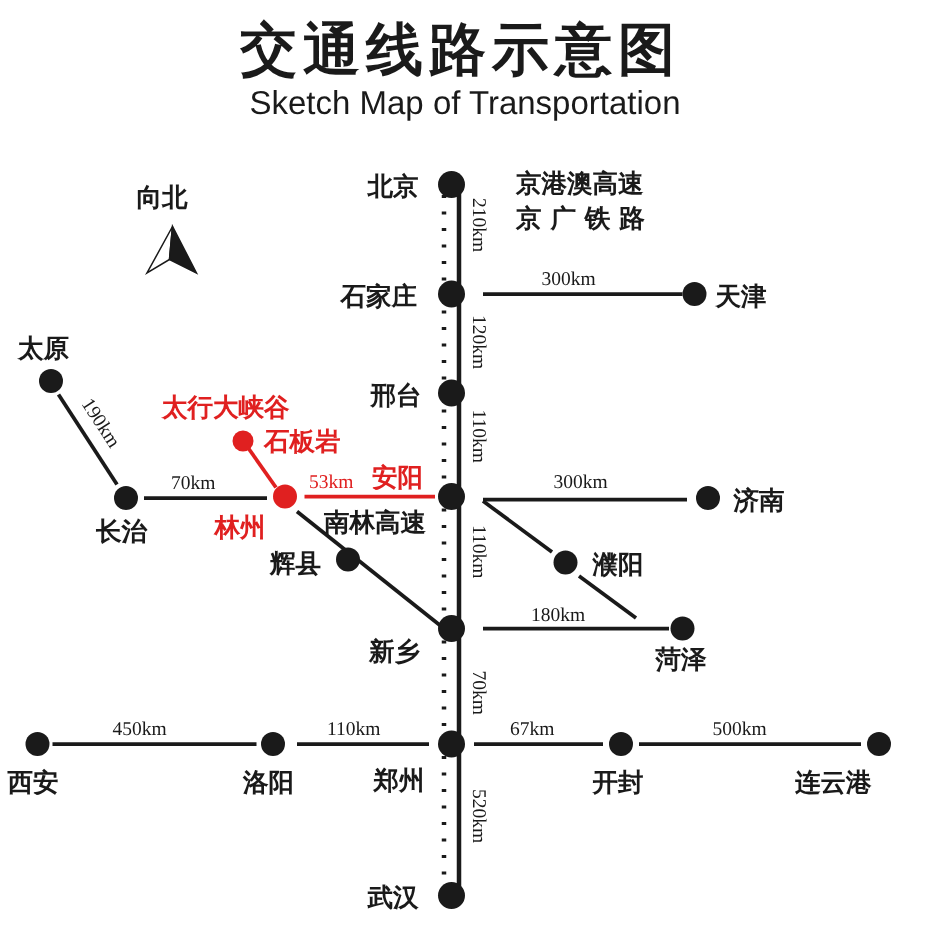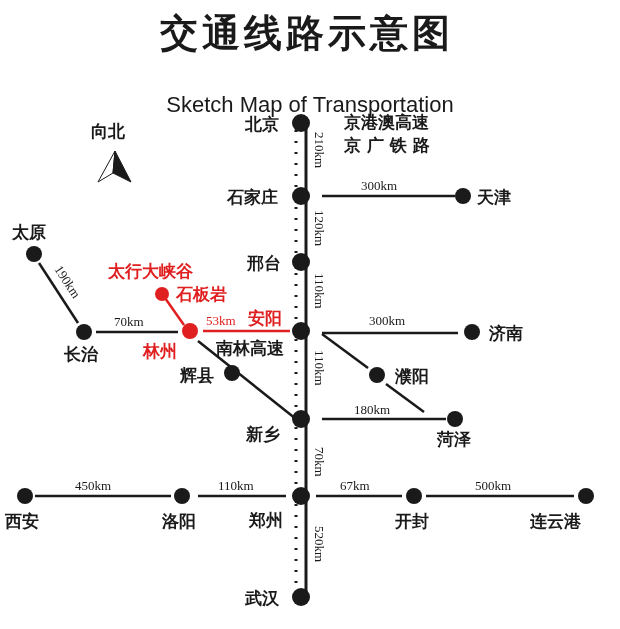--- a/index.html
+++ b/index.html
@@ -1,18 +1,18 @@
 <!DOCTYPE html>
 <html><head>
   <meta charset="utf-8">
   <style>
     html, body { margin: 0; padding: 0; background: #ffffff; }
     body { width: 620px; height: 629px; position: relative; overflow: hidden; font-family: "DejaVu Sans", sans-serif; }
     .title-cn { position: absolute; left: 3px; width: 608px; top: 8px; text-align: center; font-size: 38px; font-weight: bold; color: #1a1a1a; letter-spacing: 4px; }
-    .title-en { position: absolute; left: 0; width: 620px; top: 56px; text-align: center; font-family: "Liberation Sans", sans-serif; font-size: 22px; color: #1a1a1a; margin-top: 36px; }
+    .title-en { position: absolute; left: 0; width: 620px; top: 56px; text-align: center; font-family: "Liberation Sans", sans-serif; font-size: 22px; color: #1a1a1a; }
     svg#map { position: absolute; left: 0; top: 0; }
     .lbl { font-family: "DejaVu Sans", sans-serif; font-size: 17px; fill: #1a1a1a; font-weight: bold; }
     .lbl-red { fill: #e02020; }
     .dist { font-family: "Liberation Serif", serif; font-size: 13px; fill: #1a1a1a; }
     .dist-red { fill: #e02020; }
     .legend { font-family: "DejaVu Sans", sans-serif; font-size: 17px; fill: #1a1a1a; font-weight: bold; }
   </style>
 </head>
 <body>
 

